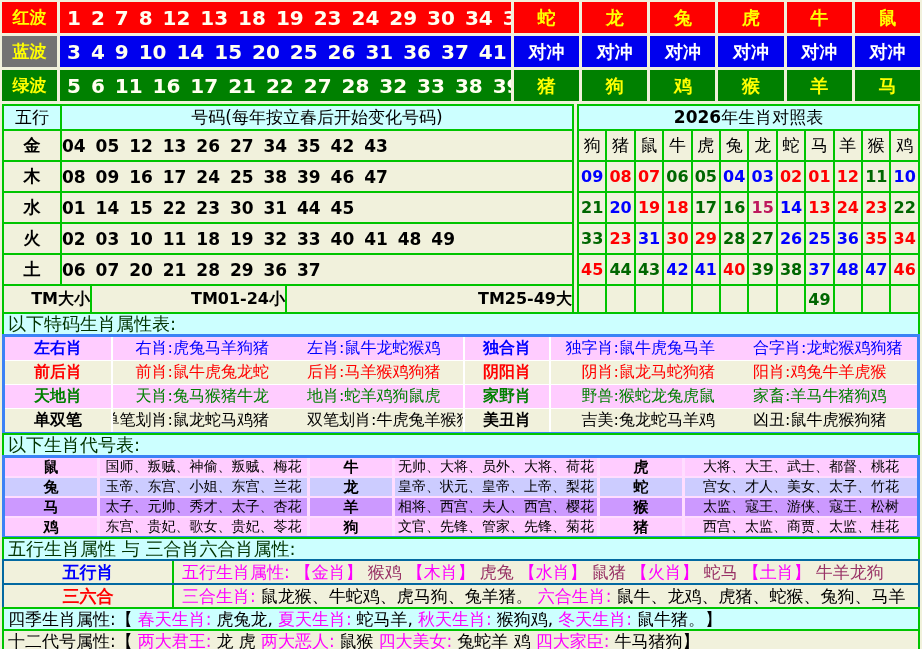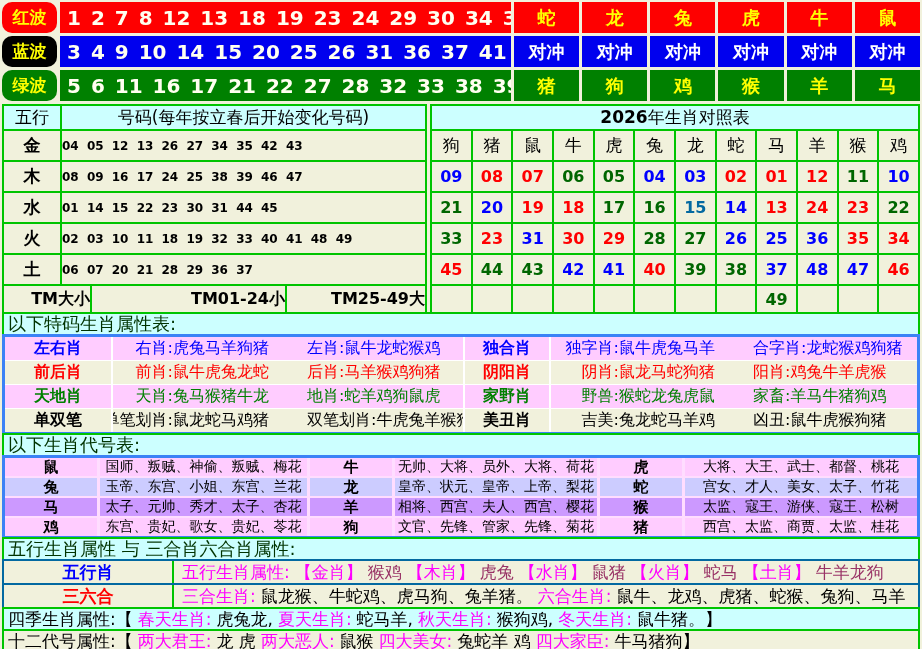--- a/index.html
+++ b/index.html
@@ -7,33 +7,33 @@
     width:922px;height:649px;
     background:#f1f1dc;
     font-family:"DejaVu Sans", sans-serif;
     color:#000;
   }
   .page{position:relative;width:922px;height:649px;overflow:hidden;box-sizing:border-box;padding-top:2px;}
 
   
   .wave-row{display:grid;grid-template-columns:55px 451px repeat(6,1fr);gap:3px;height:31px;margin:0 2px 3px 2px;}
   .wave-cell{display:flex;align-items:center;justify-content:center;overflow:hidden;}
-  .wave-label{font-weight:bold;font-size:17px;border-radius:10px;}
+  .wave-label{font-weight:bold;font-size:17px;}
   .wave-nums{justify-content:flex-start;padding-left:7px;font-weight:bold;font-size:20px;word-spacing:3px;white-space:nowrap;}
   .wave-z{font-weight:bold;font-size:18px;}
 
   
   .mid{display:flex;gap:3px;margin:0 2px;align-items:stretch;}
   table{border-collapse:collapse;table-layout:fixed;}
-  .fe{width:425px;}
+  .fe{width:572px;}
   .zt{width:407px;flex:1;}
   .fe td,.zt td{border:2px solid #00c400;padding:0;overflow:hidden;}
   tr.hdr td{background:#ccffff;height:22px;text-align:center;font-size:17px;}
   .fe-label{text-align:center;font-weight:bold;font-size:17px;height:29px;}
-  .fe-nums{padding-left:8px;font-weight:bold;font-size:12px;word-spacing:4px;height:29px;white-space:nowrap;}
+  .fe-nums{padding-left:8px;font-weight:bold;font-size:17px;word-spacing:4px;height:29px;white-space:nowrap;}
   tr.tm td{height:26px;text-align:right;font-weight:bold;font-size:16px;}
   .zt tr.names td{text-align:center;font-size:17px;height:29px;}
   .zt tr.nums td{text-align:center;font-weight:bold;font-size:16px;height:29px;}
   .zt tr.last td{height:26px;}
 
   
   .band{margin:-2px 2px 0 2px;border:2px solid #00c400;background:#ccffff;height:20px;line-height:20px;
         padding-left:4px;font-size:18px;color:#003300;white-space:nowrap;}
 
   
@@ -76,21 +76,21 @@
         <div class="wave-cell wave-label" style="background: rgb(254, 0, 0); color: rgb(255, 255, 0);">红波</div>
         <div class="wave-cell wave-nums" style="background: rgb(254, 0, 0); color: rgb(255, 255, 240);">1 2 7 8 12 13 18 19 23 24 29 30 34 35 40 45 46</div>
         <div class="wave-cell wave-z" style="background: rgb(254, 0, 0); color: rgb(255, 255, 0);">蛇</div>
         <div class="wave-cell wave-z" style="background: rgb(254, 0, 0); color: rgb(255, 255, 0);">龙</div>
         <div class="wave-cell wave-z" style="background: rgb(254, 0, 0); color: rgb(255, 255, 0);">兔</div>
         <div class="wave-cell wave-z" style="background: rgb(254, 0, 0); color: rgb(255, 255, 0);">虎</div>
         <div class="wave-cell wave-z" style="background: rgb(254, 0, 0); color: rgb(255, 255, 0);">牛</div>
         <div class="wave-cell wave-z" style="background: rgb(254, 0, 0); color: rgb(255, 255, 0);">鼠</div>
       </div>
       <div class="wave-row">
-        <div class="wave-cell wave-label" style="background: #000000; color: rgb(255, 255, 0);">蓝波</div>
+        <div class="wave-cell wave-label" style="background: #737373; color: rgb(255, 255, 0);">蓝波</div>
         <div class="wave-cell wave-nums" style="background: rgb(0, 0, 238); color: rgb(255, 255, 240);">3 4 9 10 14 15 20 25 26 31 36 37 41 42 47 48</div>
         <div class="wave-cell wave-z" style="background: rgb(0, 0, 238); color: rgb(255, 255, 255);">对冲</div>
         <div class="wave-cell wave-z" style="background: rgb(0, 0, 238); color: rgb(255, 255, 255);">对冲</div>
         <div class="wave-cell wave-z" style="background: rgb(0, 0, 238); color: rgb(255, 255, 255);">对冲</div>
         <div class="wave-cell wave-z" style="background: rgb(0, 0, 238); color: rgb(255, 255, 255);">对冲</div>
         <div class="wave-cell wave-z" style="background: rgb(0, 0, 238); color: rgb(255, 255, 255);">对冲</div>
         <div class="wave-cell wave-z" style="background: rgb(0, 0, 238); color: rgb(255, 255, 255);">对冲</div>
       </div>
       <div class="wave-row">
         <div class="wave-cell wave-label" style="background: rgb(0, 128, 0); color: rgb(255, 255, 0);">绿波</div>
@@ -184,21 +184,21 @@
             <td style="color: rgb(0, 102, 0);">11</td>
             <td style="color: rgb(0, 0, 255);">10</td>
           </tr>
           <tr class="nums">
             <td style="color: rgb(0, 102, 0);">21</td>
             <td style="color: rgb(0, 0, 255);">20</td>
             <td style="color: rgb(255, 0, 0);">19</td>
             <td style="color: rgb(255, 0, 0);">18</td>
             <td style="color: rgb(0, 102, 0);">17</td>
             <td style="color: rgb(0, 102, 0);">16</td>
-            <td style="color: #0369a1;">15</td>
+            <td style="color: #be185d;">15</td>
             <td style="color: rgb(0, 0, 255);">14</td>
             <td style="color: rgb(255, 0, 0);">13</td>
             <td style="color: rgb(255, 0, 0);">24</td>
             <td style="color: rgb(255, 0, 0);">23</td>
             <td style="color: rgb(0, 102, 0);">22</td>
           </tr>
           <tr class="nums">
             <td style="color: rgb(0, 102, 0);">33</td>
             <td style="color: rgb(255, 0, 0);">23</td>
             <td style="color: rgb(0, 0, 255);">31</td>

